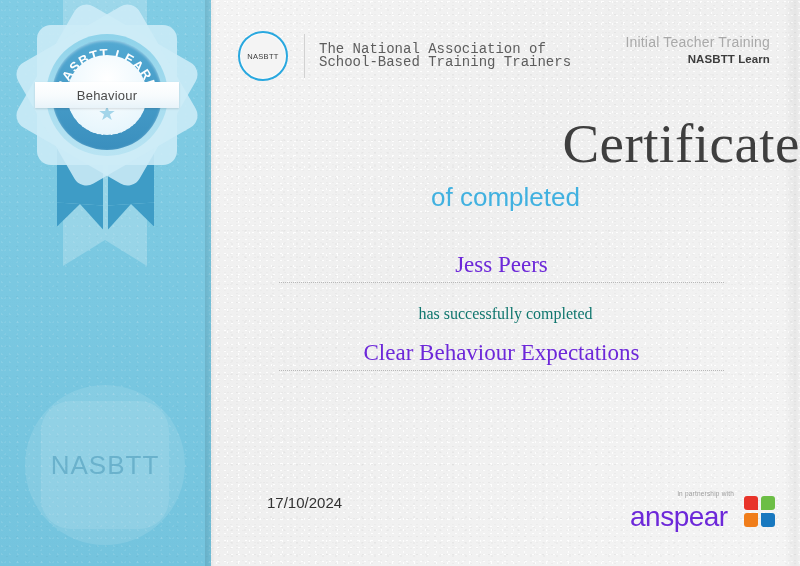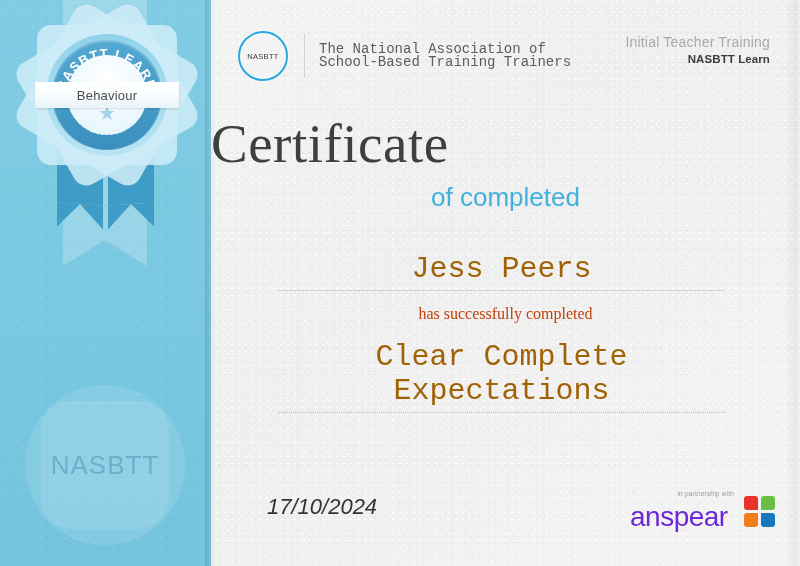--- a/index.html
+++ b/index.html
@@ -270,21 +270,21 @@
     left: 211px;
     top: 0;
     width: 589px;
     height: 566px;
   }
 
   .title {
     position: absolute;
     left: 0; right: 0;
     top: 112px;
-    text-align: left;
+    text-align: right;
     font-family: "Liberation Serif", serif;
     font-size: 55px;
     color: #3f3f3f;
     letter-spacing: .5px;
   }
   .subtitle {
     position: absolute;
     left: 0; right: 0;
     top: 182px;
     text-align: center;
@@ -293,53 +293,52 @@
     color: #41b1e0;
   }
 
   .field {
     position: absolute;
     left: 68px;
     width: 445px;
     text-align: center;
   }
   .field .value {
-    font-family: Liberation Mono, monospace;
-    font-size: 30px;
-    color: #a16207;
+    font-family: Liberation Serif, serif;
+    font-size: 23px;
+    color: #6d28d9;
     padding-bottom: 4px;
     display: inline-block;
   }
   .dotline {
     border-bottom: 1px dotted #b9b9b9;
     height: 0;
     width: 445px;
   }
 
   .field-name { top: 252px; }
   .field-course { top: 340px; }
 
   .mid-text {
     position: absolute;
     left: 0; right: 0;
     top: 305px;
     text-align: center;
     font-family: "Liberation Serif", serif;
     font-size: 16px;
-    color: #c2410c;
+    color: #0f766e;
   }
 
   .date {
     position: absolute;
     left: 56px;
     top: 494px;
     font-family: "Liberation Sans", sans-serif;
-    font-size: 22px;
+    font-size: 15px;
     color: #333333;
-    font-style: italic;
   }
 
   
   .partner {
     position: absolute;
     right: 24px;
     top: 490px;
     width: 146px;
     height: 50px;
   }
@@ -454,21 +453,21 @@
     <div class="subtitle">of completed</div>
 
     <div class="field field-name">
       <div class="value">Jess Peers</div>
       <div class="dotline"></div>
     </div>
 
     <div class="mid-text">has successfully completed</div>
 
     <div class="field field-course">
-      <div class="value">Clear Complete Expectations</div>
+      <div class="value">Clear Behaviour Expectations</div>
       <div class="dotline"></div>
     </div>
 
     <div class="date">17/10/2024</div>
 
     <div class="partner">
       <div class="partner-kicker">in partnership with</div>
       <div class="partner-name">anspear</div>
       <div class="petal-mark">
         <div class="petal tl"></div>

